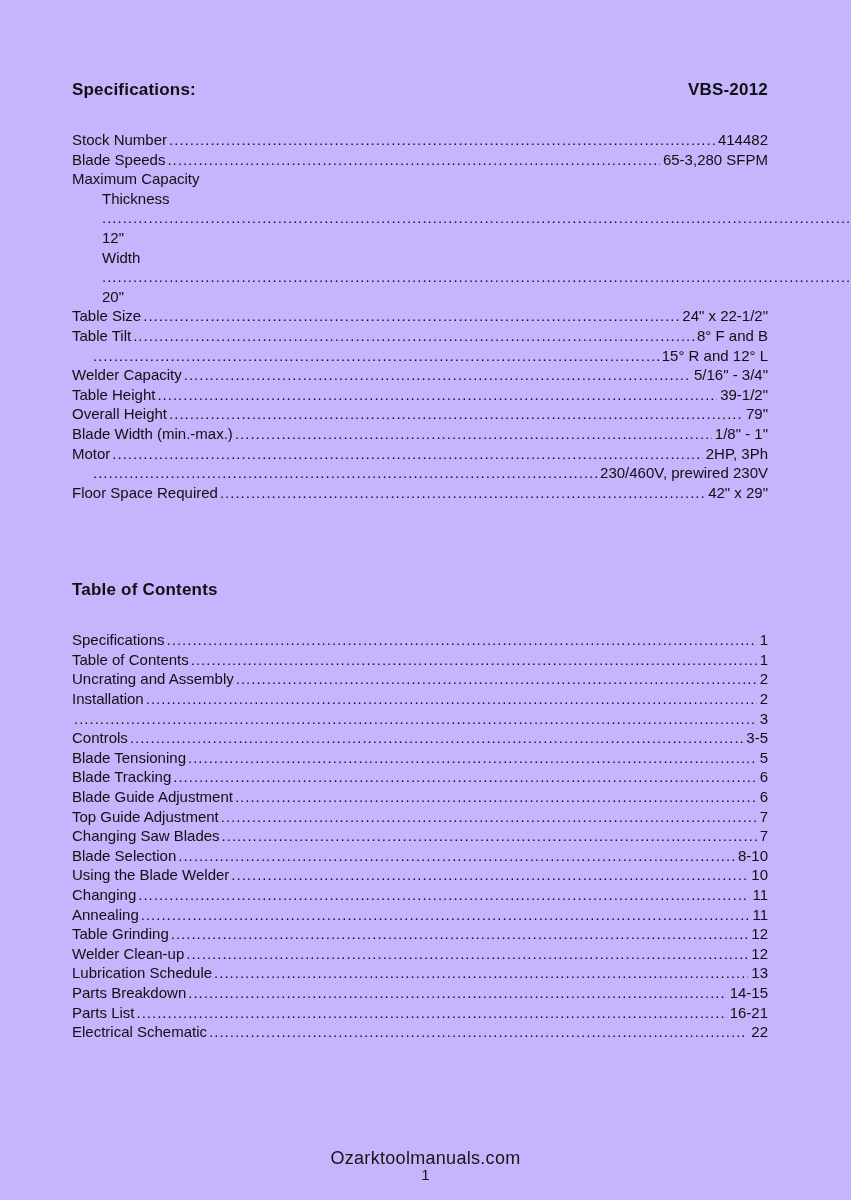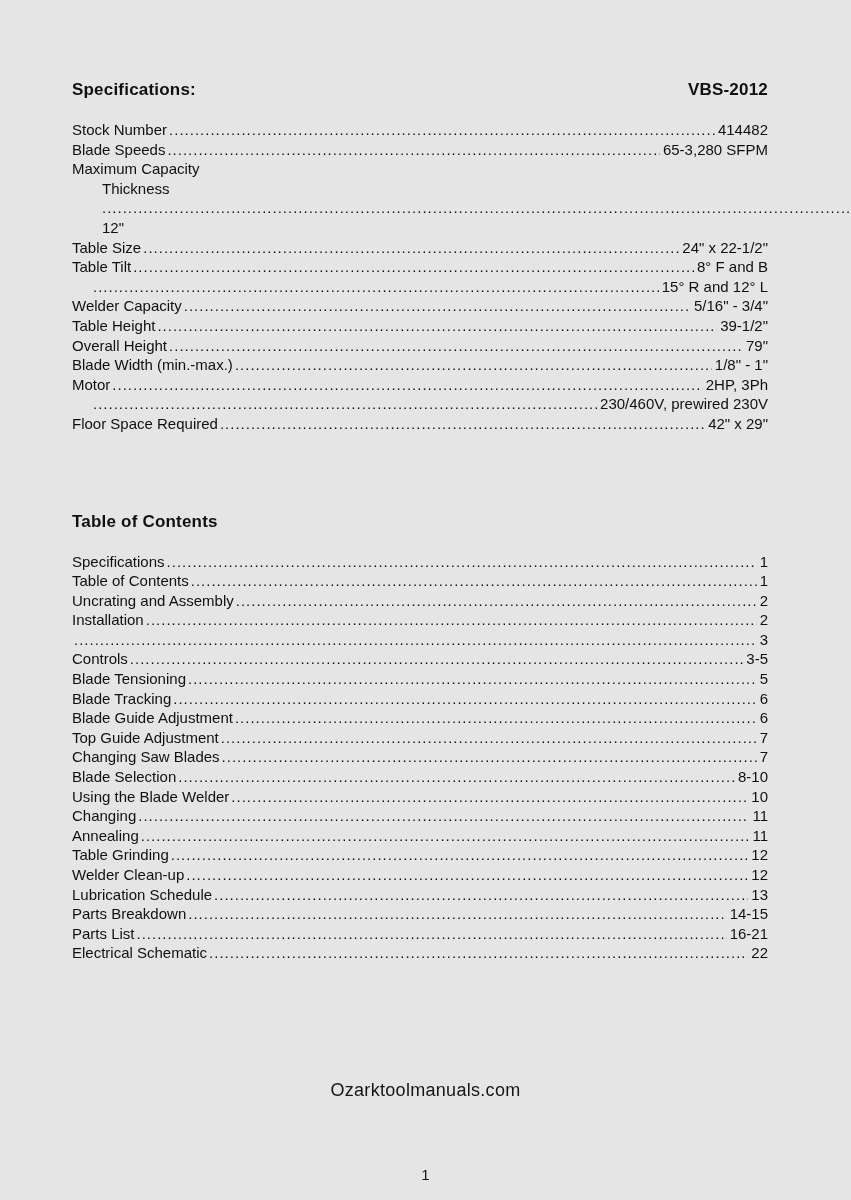--- a/index.html
+++ b/index.html
@@ -6,38 +6,38 @@
     margin: 0;
     padding: 0;
     background: #ffffff;
   }
   .page {
     position: relative;
     width: 851px;
     height: 1200px;
     box-sizing: border-box;
     padding: 80px 83px 0 72px;
-    background: #e5e5e5;
+    background: #c4b5fd;
     font-family: "Liberation Sans", "DejaVu Sans", sans-serif;
     color: #101010;
     overflow: hidden;
   }
   .header-row {
     display: flex;
     justify-content: space-between;
     align-items: baseline;
   }
   .section-heading {
     font-size: 17px;
     font-weight: 700;
     line-height: 20px;
     letter-spacing: 0.2px;
   }
   .list {
-    margin-top: 20px;
+    margin-top: 30px;
   }
   .row {
     display: flex;
     align-items: baseline;
     font-size: 15px;
     line-height: 19.6px;
     font-weight: 400;
     color: #101010;
   }
   .lbl { white-space: nowrap; }
@@ -51,21 +51,21 @@
     color: #101010;
   }
   .dots::after {
     content: "....................................................................................................................................................................................................................................";
   }
   .indent { padding-left: 28px; flex-direction: column; }
   .cont   { padding-left: 19px; }
   .toc-gap { margin-top: 78px; }
   .footer-site {
     position: absolute;
-    top: 1080px;
+    top: 1148px;
     left: 0;
     width: 100%;
     text-align: center;
     font-size: 18px;
     font-weight: 400;
     letter-spacing: 0.3px;
     color: #161616;
   }
   .footer-page {
     position: absolute;
@@ -100,20 +100,25 @@
       <span class="val">65-3,280 SFPM</span>
     </div>
     <div class="row">
       <span class="lbl">Maximum Capacity</span>
     </div>
     <div class="row indent">
       <span class="lbl">Thickness</span>
       <span class="dots"></span>
       <span class="val">12"</span>
     </div>
+    <div class="row indent">
+      <span class="lbl">Width</span>
+      <span class="dots"></span>
+      <span class="val">20"</span>
+    </div>
     <div class="row">
       <span class="lbl">Table Size</span>
       <span class="dots"></span>
       <span class="val">24" x 22-1/2"</span>
     </div>
     <div class="row">
       <span class="lbl">Table Tilt</span>
       <span class="dots"></span>
       <span class="val">8° F and B</span>
     </div>

